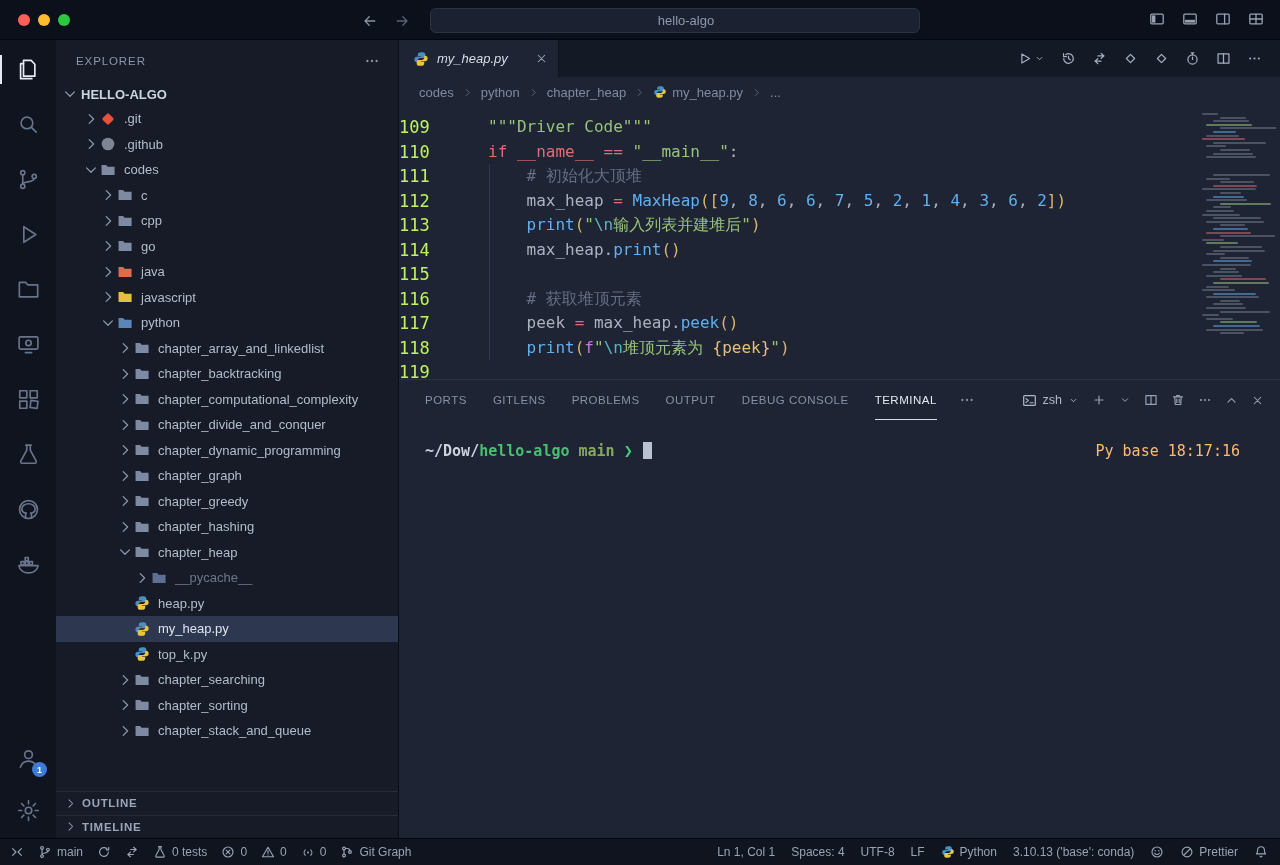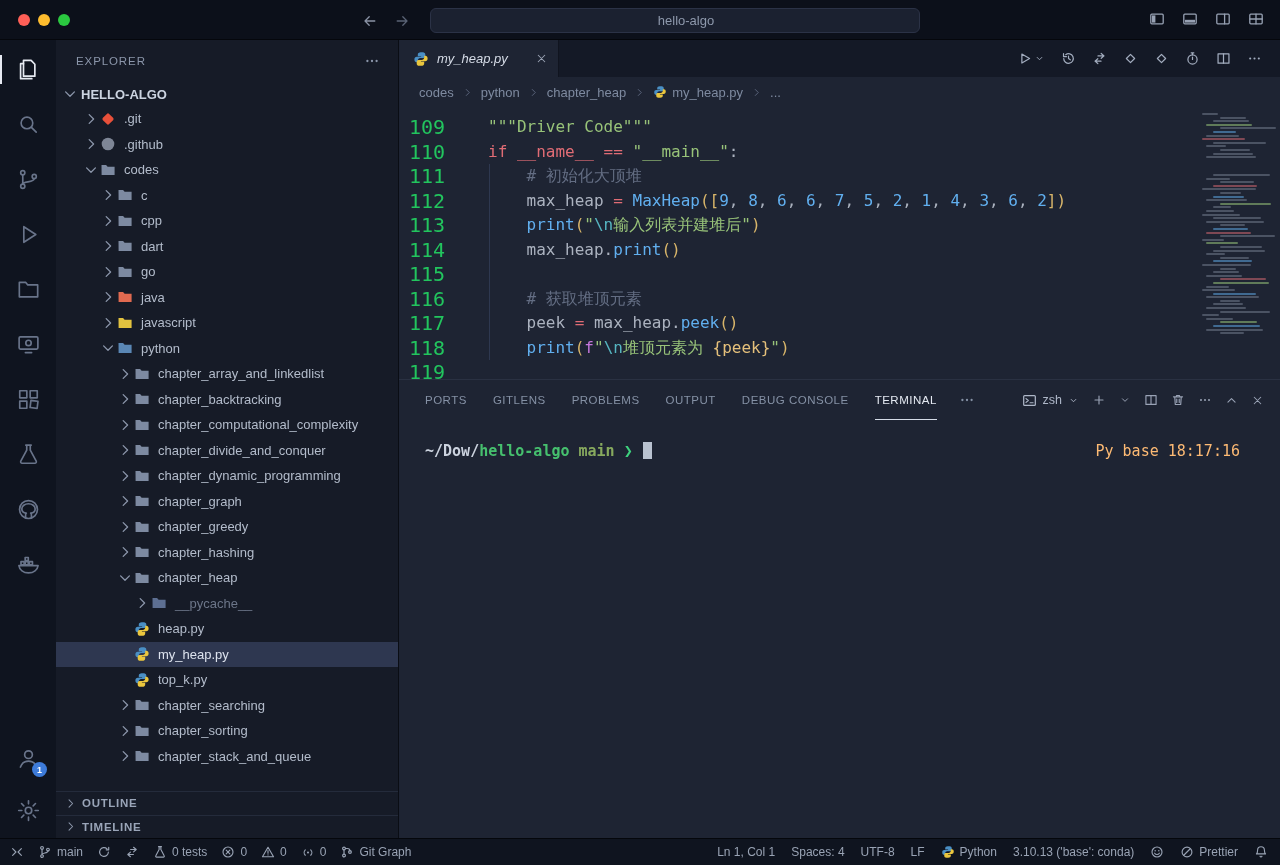--- a/index.html
+++ b/index.html
@@ -50,21 +50,21 @@
   .tab{width:160px;flex:none;display:flex;align-items:center;gap:8px;padding:0 10px 0 14px;font-size:13px;color:#d6dce7;font-style:italic;cursor:pointer;box-sizing:border-box}
   .tab.active{background:#1e2433;border-right:1px solid #10141f}
   .tab .close{margin-left:auto;color:#9aa3b4;display:flex;cursor:pointer}
   .ed-actions{margin-left:auto;display:flex;align-items:center;gap:16px;padding-right:18px;color:#a3adbf}
   .ed-act{display:flex;align-items:center;gap:2px;cursor:pointer}
   .breadcrumbs{height:30px;flex:none;display:flex;align-items:center;padding-left:20px;gap:8px;font-size:13px;color:#7e8aa0}
   .bc-item{display:flex;align-items:center;gap:5px;cursor:pointer}
   .bc-sep{display:flex;color:#5e6980}
   .code-area{height:272px;flex:none;position:relative;padding-top:8px;box-sizing:border-box;overflow:hidden}
   .cl{display:flex;height:24.5px;line-height:24.5px;font-family:"DejaVu Sans Mono",monospace;font-size:16px}
-  .ln{width:56px;flex:none;text-align:center;color:#22c55e;font-size:20px}
+  .ln{width:56px;flex:none;text-align:left;color:#bef264;font-size:17px}
   .ct{padding-left:33px;white-space:pre}
   .guide{position:absolute;left:90px;top:57px;height:196px;width:1px;background:#2e3850}
   .tk-kw{color:#e06c75}.tk-magic{color:#e06c75}.tk-str{color:#98c379}.tk-esc{color:#56b6c2}
   .tk-fn{color:#61afef}.tk-num{color:#61afef}.tk-br{color:#d8b56a}.tk-txt{color:#abb2bf}
   .tk-cmt{color:#636d83}.tk-fstr{color:#c678dd}.tk-interp{color:#e5c07b}
   .minimap{position:absolute;top:6px;right:16px;width:64px}
   .mrow{height:2px;margin-bottom:1.6px;border-radius:1px}
 
   
   .panel{flex:1;border-top:1px solid #2a3142;display:flex;flex-direction:column;background:#1e2433;min-height:0}
@@ -309,35 +309,20 @@
               </svg>
             </span>
             <span class="ficon">
               <span style="color:#7d8aa1;display:flex">
                 <svg class="ic" width="16" height="16" viewBox="0 0 16 16">
                   <path style="fill:currentColor;stroke:none" d="M1.5 3h4.6l1.5 1.7h7V13h-13z"></path>
                 </svg>
               </span>
             </span>
             <span class="lbl">cpp</span>
-          </div>
-          <div class="trow" style="padding-left:44px">
-            <span class="chev">
-              <svg class="ic" width="16" height="16" viewBox="0 0 16 16">
-                <path d="M6.2 3.6L10.6 8l-4.4 4.4"></path>
-              </svg>
-            </span>
-            <span class="ficon">
-              <span style="color:#7d8aa1;display:flex">
-                <svg class="ic" width="16" height="16" viewBox="0 0 16 16">
-                  <path style="fill:currentColor;stroke:none" d="M1.5 3h4.6l1.5 1.7h7V13h-13z"></path>
-                </svg>
-              </span>
-            </span>
-            <span class="lbl">dart</span>
           </div>
           <div class="trow" style="padding-left:44px">
             <span class="chev">
               <svg class="ic" width="16" height="16" viewBox="0 0 16 16">
                 <path d="M6.2 3.6L10.6 8l-4.4 4.4"></path>
               </svg>
             </span>
             <span class="ficon">
               <span style="color:#7d8aa1;display:flex">
                 <svg class="ic" width="16" height="16" viewBox="0 0 16 16">

